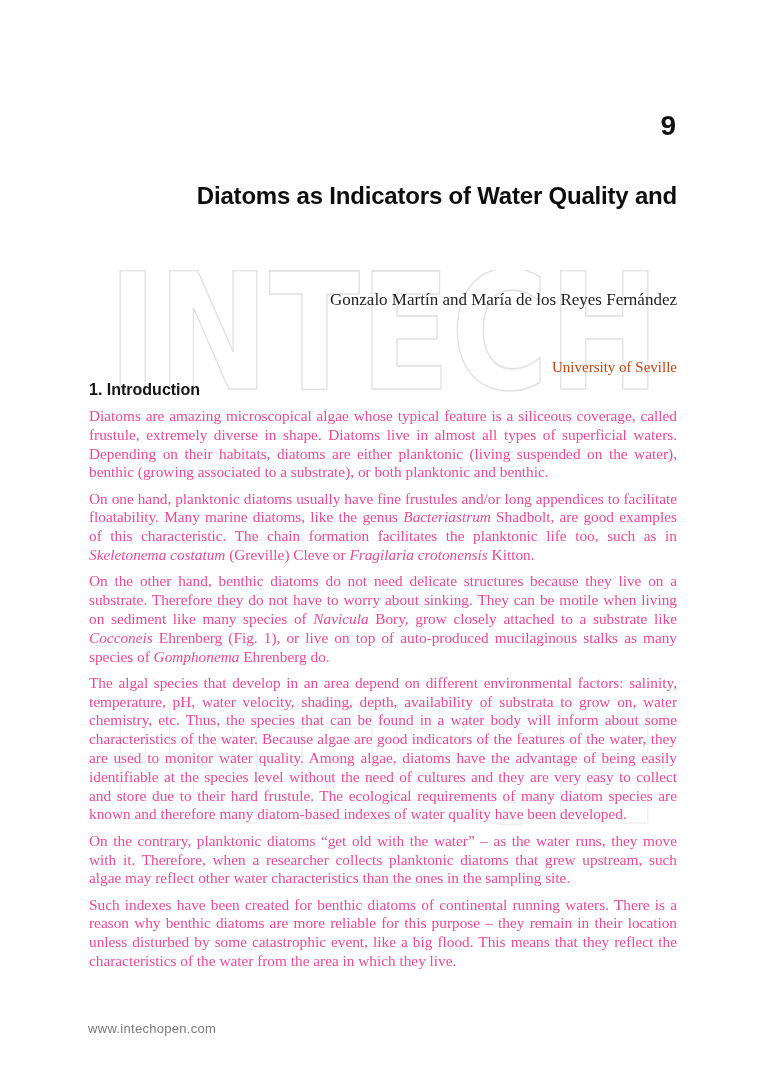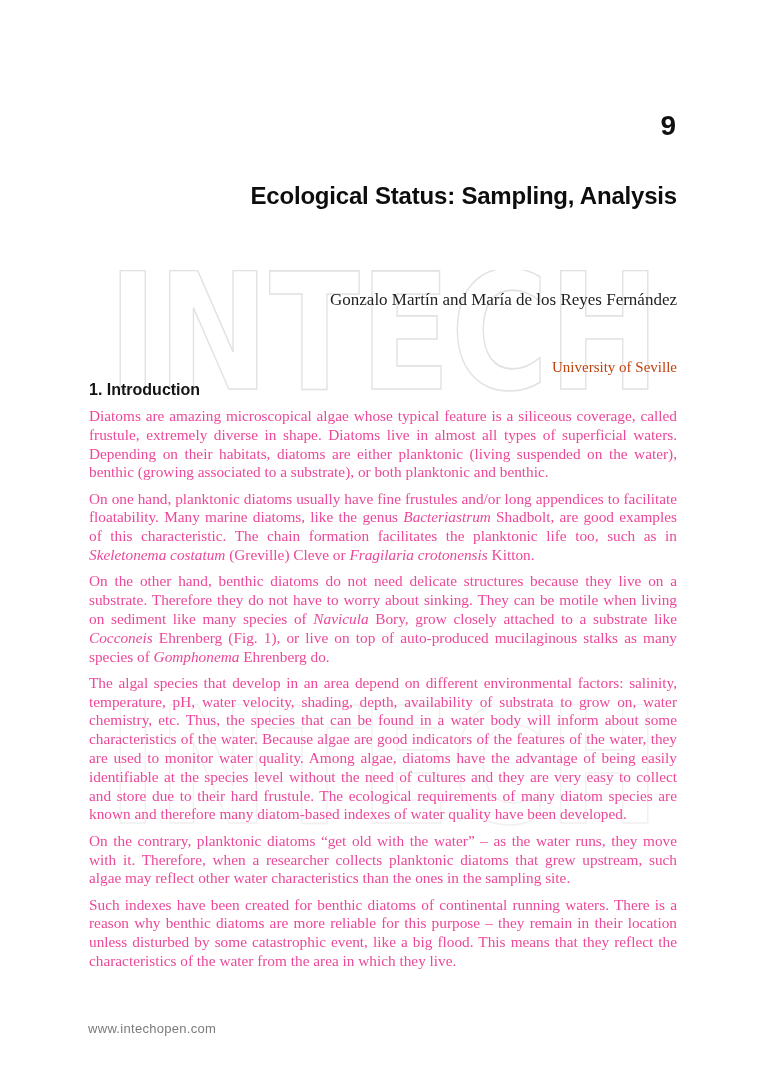--- a/index.html
+++ b/index.html
@@ -106,21 +106,21 @@
     <text class="wm-text" x="0" y="119" font-size="162" textLength="552" lengthAdjust="spacingAndGlyphs" fill="none" stroke="#e2e2e2" stroke-width="1.6">INTECH</text>
   </svg>
 
   <svg class="watermark wm-bottom" width="552" height="126" viewBox="0 0 552 126" aria-hidden="true">
     <text class="wm-text" x="0" y="119" font-size="162" textLength="552" lengthAdjust="spacingAndGlyphs" fill="none" stroke="#f0f0f0" stroke-width="1.5">INTECH</text>
   </svg>
 
   <div class="chapter-number">9</div>
 
   <h1 class="chapter-title">
-    <span class="title-line">Ecological Status: Sampling, Analysis</span>
+    <span class="title-line">Diatoms as Indicators of Water Quality and</span>
   </h1>
 
   <div class="byline">
     <div class="authors">Gonzalo Martín and María de los Reyes Fernández</div>
     <div class="affiliation">University of Seville</div>
   </div>
 
   <h2 class="section-heading">1. Introduction</h2>
 
   <div class="body-text">

